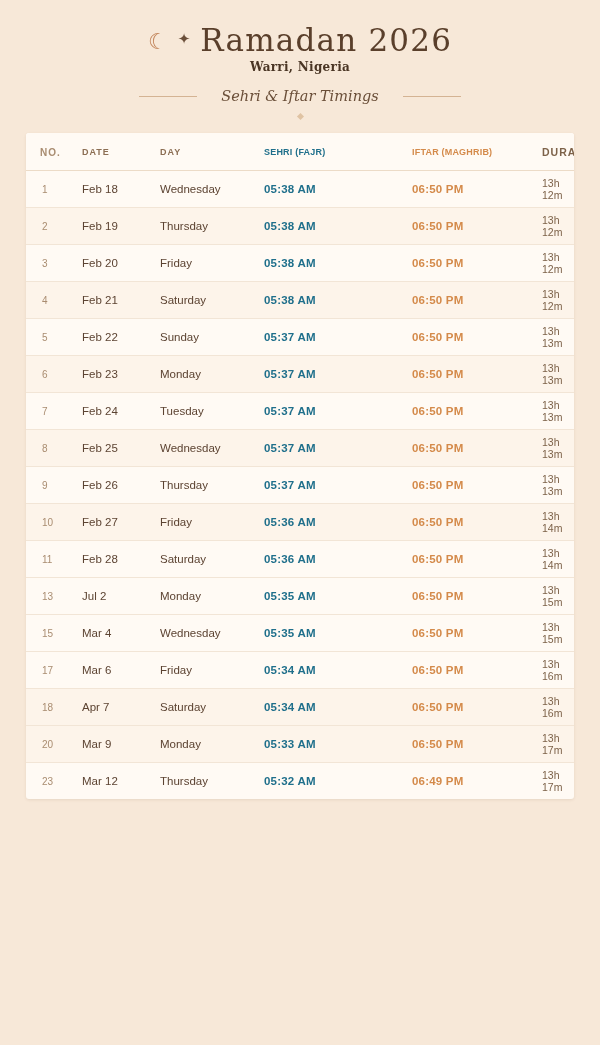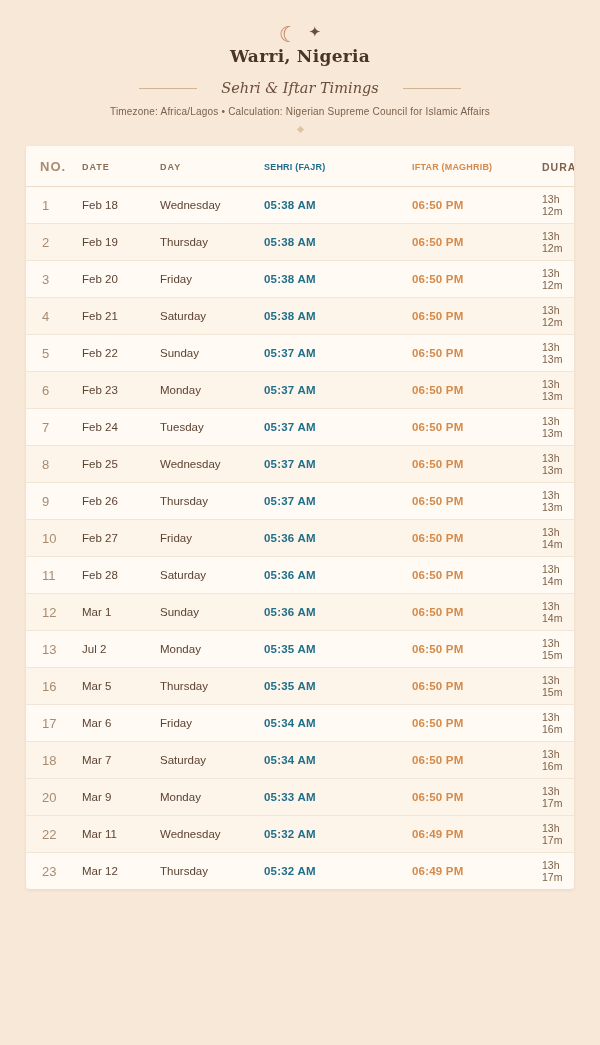--- a/index.html
+++ b/index.html
@@ -49,21 +49,21 @@
   }
   .main-title {
     font-family: "DejaVu Serif", serif;
     font-size: 31px;
     letter-spacing: 1.2px;
     color: #5a3f2b;
     font-weight: normal;
   }
   .city {
     font-family: "DejaVu Serif", serif;
-    font-size: 17px;
+    font-size: 12px;
     font-weight: bold;
     color: #4a3524;
     margin-top: 2px;
     letter-spacing: .3px;
   }
   .rule-row {
     display: flex;
     align-items: center;
     justify-content: center;
     gap: 24px;
@@ -121,47 +121,47 @@
   tbody td {
     font-size: 11.5px;
     padding: 6px 0;
     border-bottom: 1px solid #f2e5d6;
     color: #5c4332;
     height: 12px;
   }
   tbody tr:last-child td { border-bottom: none; }
   tbody tr.alt td { background: #fdf4ea; }
 
-  .c-no    { width: 40px; text-align: center; color: #a98c70; font-size: 13px; }
+  .c-no    { width: 40px; text-align: center; color: #a98c70; font-size: 10px; }
   .c-date  { width: 78px; padding-left: 2px; margin-top: 11px; }
   .c-day   { width: 104px; }
   .c-sehri { width: 148px; color: #1f6f8b; font-weight: bold; letter-spacing: .2px; }
   .c-iftar { width: 130px; color: #d48a4a; font-weight: bold; letter-spacing: .2px; }
   .c-dur   { color: #7d6249; font-size: 10.5px; }
 
   thead th.c-no { text-align: left; padding-left: 14px; }
   tbody td.c-no { text-align: left; padding-left: 16px; }
 </style>
 </head>
 <body>
 
 <div class="page">
 
   <div class="header">
     <div class="title-row">
       <span class="moon-icon">☾</span>
       <span class="star-icon">✦</span>
+      <span class="main-title">Ramadan 2026</span>
     </div>
     <div class="city">Warri, Nigeria</div>
     <div class="rule-row">
       <span class="line"></span>
       <span class="subtitle">Sehri &amp; Iftar Timings</span>
       <span class="line"></span>
     </div>
-    <div class="meta">Timezone: Africa/Lagos • Calculation: Nigerian Supreme Council for Islamic Affairs</div>
     <div class="diamond"></div>
   </div>
 
   <div class="table-wrap">
     <table>
       <thead>
         <tr>
           <th class="c-no">NO.</th>
           <th class="c-date">DATE</th>
           <th class="c-day">DAY</th>
@@ -252,74 +252,58 @@
             <td class="c-dur">13h 14m</td>
           </tr>
           <tr>
             <td class="c-no">11</td>
             <td class="c-date">Feb 28</td>
             <td class="c-day">Saturday</td>
             <td class="c-sehri">05:36 AM</td>
             <td class="c-iftar">06:50 PM</td>
             <td class="c-dur">13h 14m</td>
           </tr>
-          <tr class="alt">
-            <td class="c-no">12</td>
-            <td class="c-date">Mar 1</td>
-            <td class="c-day">Sunday</td>
-            <td class="c-sehri">05:36 AM</td>
-            <td class="c-iftar">06:50 PM</td>
-            <td class="c-dur">13h 14m</td>
-          </tr>
           <tr>
             <td class="c-no">13</td>
             <td class="c-date">Jul 2</td>
             <td class="c-day">Monday</td>
             <td class="c-sehri">05:35 AM</td>
             <td class="c-iftar">06:50 PM</td>
             <td class="c-dur">13h 15m</td>
           </tr>
-          <tr class="alt">
-            <td class="c-no">16</td>
-            <td class="c-date">Mar 5</td>
-            <td class="c-day">Thursday</td>
+          <tr>
+            <td class="c-no">15</td>
+            <td class="c-date">Mar 4</td>
+            <td class="c-day">Wednesday</td>
             <td class="c-sehri">05:35 AM</td>
             <td class="c-iftar">06:50 PM</td>
             <td class="c-dur">13h 15m</td>
           </tr>
           <tr>
             <td class="c-no">17</td>
             <td class="c-date">Mar 6</td>
             <td class="c-day">Friday</td>
             <td class="c-sehri">05:34 AM</td>
             <td class="c-iftar">06:50 PM</td>
             <td class="c-dur">13h 16m</td>
           </tr>
           <tr class="alt">
             <td class="c-no">18</td>
-            <td class="c-date">Mar 7</td>
+            <td class="c-date">Apr 7</td>
             <td class="c-day">Saturday</td>
             <td class="c-sehri">05:34 AM</td>
             <td class="c-iftar">06:50 PM</td>
             <td class="c-dur">13h 16m</td>
           </tr>
           <tr class="alt">
             <td class="c-no">20</td>
             <td class="c-date">Mar 9</td>
             <td class="c-day">Monday</td>
             <td class="c-sehri">05:33 AM</td>
             <td class="c-iftar">06:50 PM</td>
-            <td class="c-dur">13h 17m</td>
-          </tr>
-          <tr class="alt">
-            <td class="c-no">22</td>
-            <td class="c-date">Mar 11</td>
-            <td class="c-day">Wednesday</td>
-            <td class="c-sehri">05:32 AM</td>
-            <td class="c-iftar">06:49 PM</td>
             <td class="c-dur">13h 17m</td>
           </tr>
           <tr>
             <td class="c-no">23</td>
             <td class="c-date">Mar 12</td>
             <td class="c-day">Thursday</td>
             <td class="c-sehri">05:32 AM</td>
             <td class="c-iftar">06:49 PM</td>
             <td class="c-dur">13h 17m</td>
           </tr>

